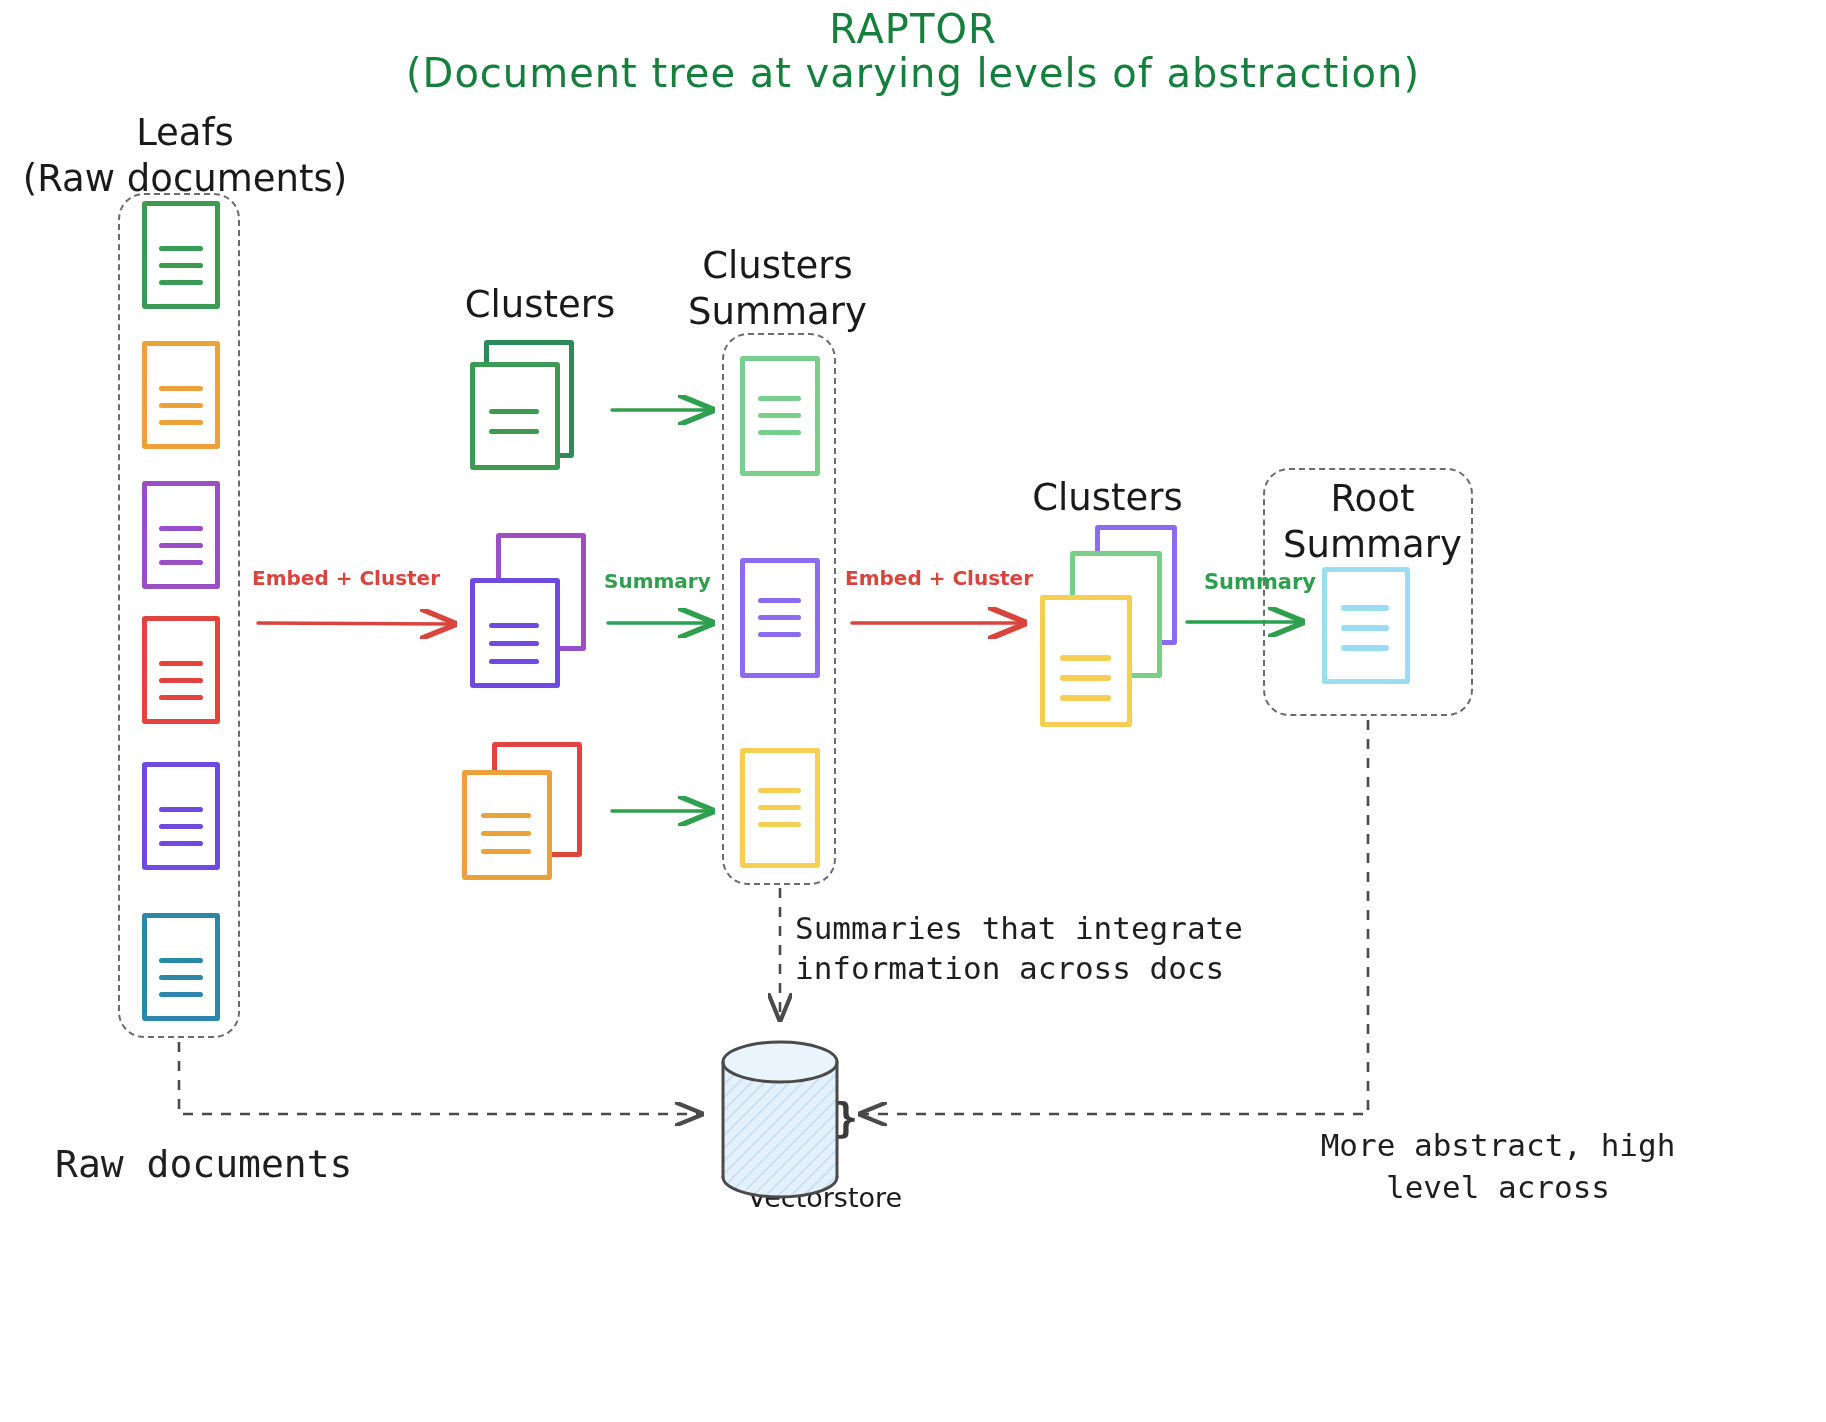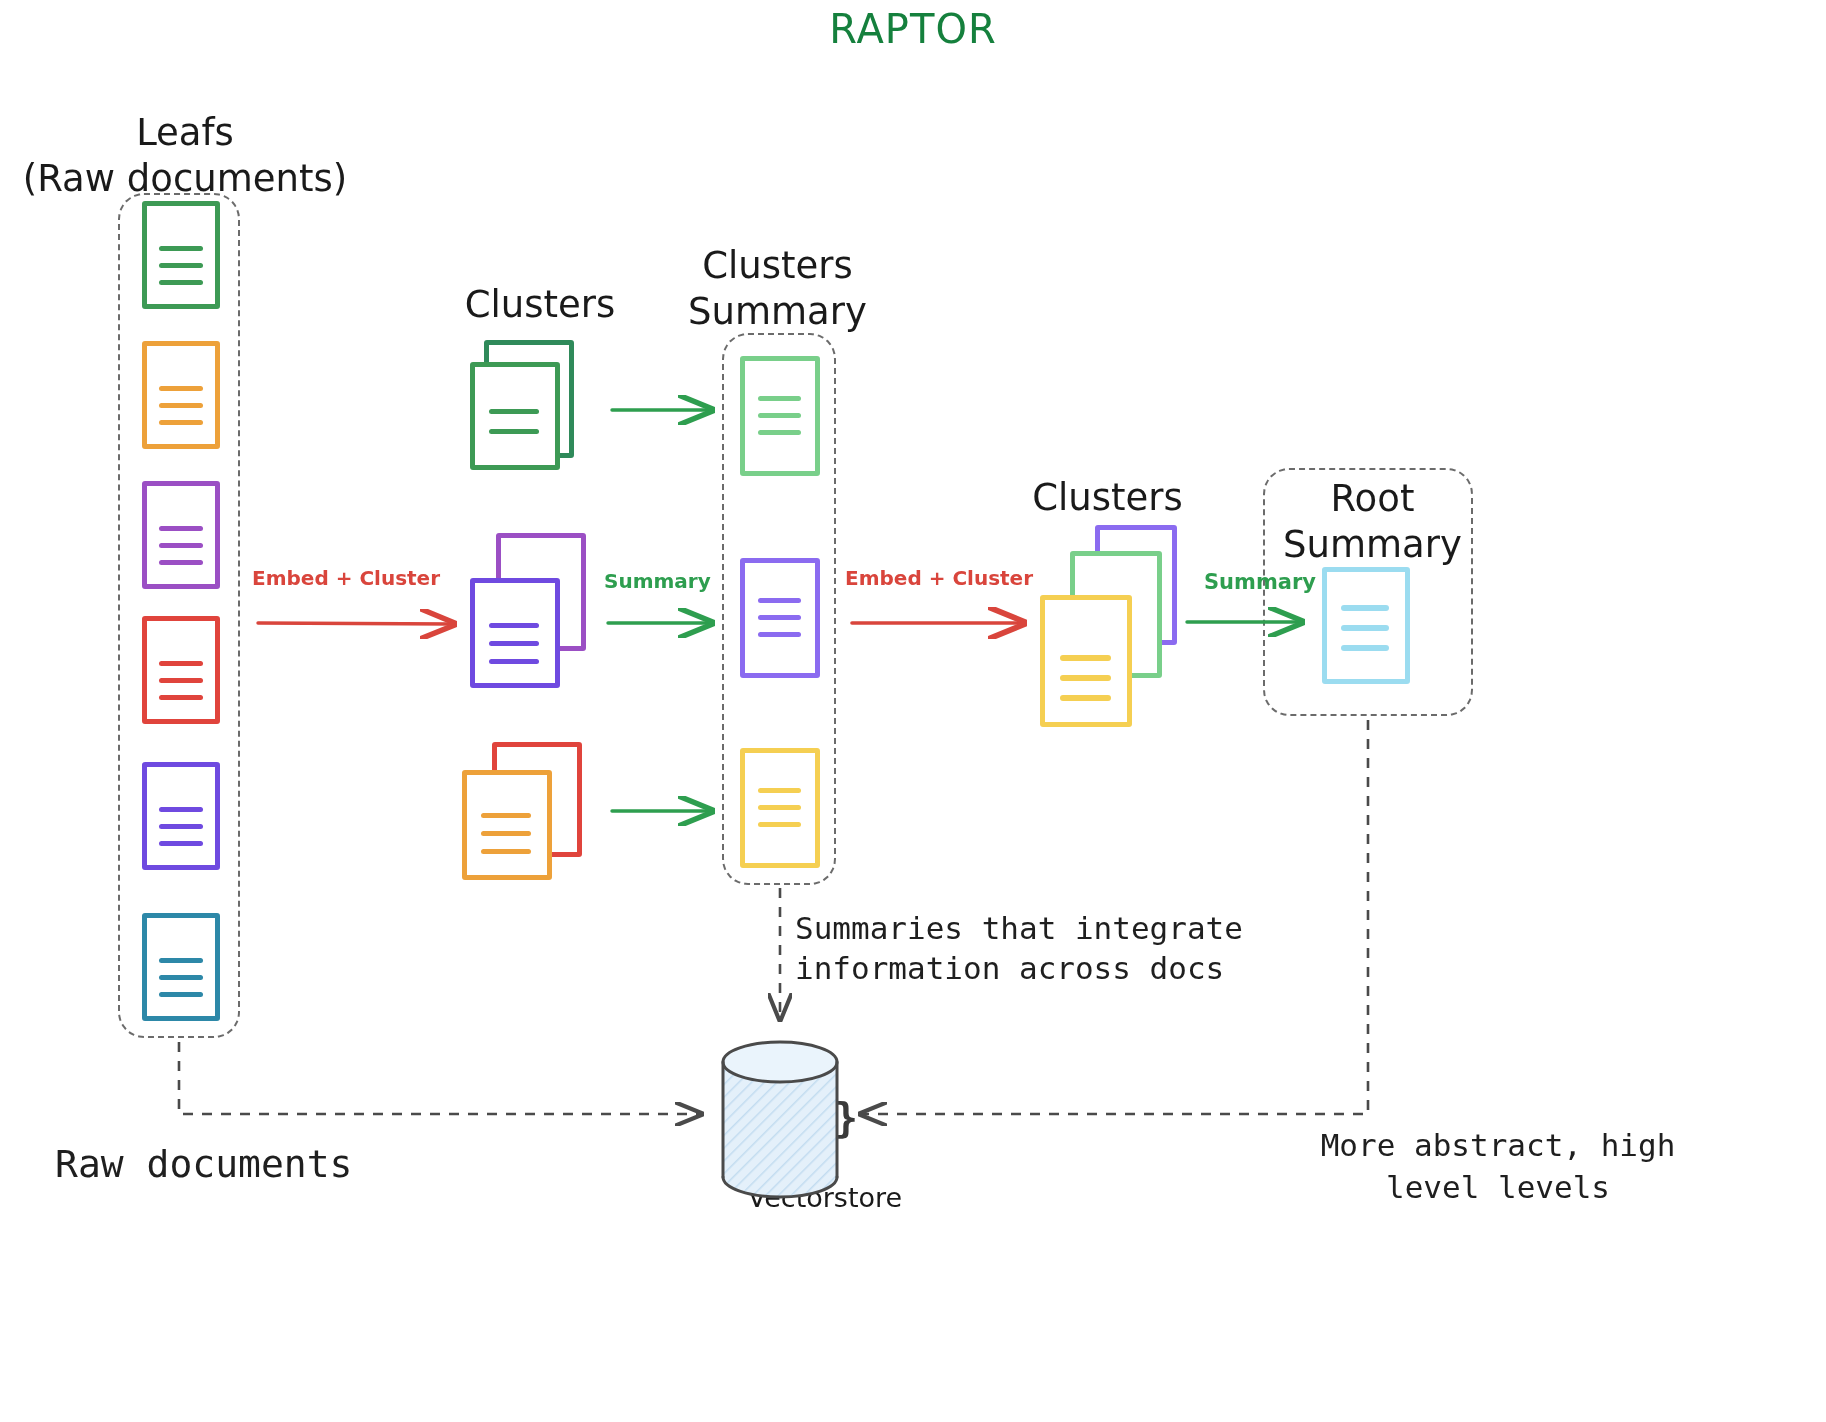--- a/index.html
+++ b/index.html
@@ -38,20 +38,21 @@
 
   
   .vs-label{position:absolute;text-align:center;font-size:27px;color:#1a1a1a;}
 </style>
 </head>
 <body>
 
 <div class="stage">
 
   <div class="title hand l1">RAPTOR</div>
+  <div class="title hand l2">(Document tree at varying levels of abstraction)</div>
 
   <div class="hlabel hand" style="left:20px;top:110px;width:330px;">Leafs
 (Raw documents)</div>
 
   <div class="hlabel hand" style="left:420px;top:282px;width:240px;">Clusters</div>
 
   <div class="hlabel hand" style="left:665px;top:243px;width:225px;">Clusters
 Summary</div>
 
   <div class="hlabel hand" style="left:990px;top:475px;width:235px;">Clusters</div>
@@ -165,21 +166,21 @@
   <div class="arrow-label green hand" style="left:604px;top:569px;">Summary</div>
   <div class="arrow-label red hand" style="left:845px;top:566px;">Embed + Cluster</div>
   <div class="arrow-label green hand" style="left:1204px;top:570px;font-size:21px;">Summary</div>
 
   <div class="mono" style="position:absolute;left:795px;top:908px;font-size:31px;line-height:40px;white-space:pre-line;">Summaries that integrate
 information across docs</div>
 
   <div class="mono" style="position:absolute;left:55px;top:1142px;font-size:38px;white-space:pre-line;">Raw documents</div>
 
   <div class="mono" style="position:absolute;left:1178px;top:1124px;width:640px;text-align:center;font-size:31px;line-height:42px;white-space:pre-line;">More abstract, high
-level levels</div>
+level across</div>
 
   <div class="mono" style="position:absolute;left:722px;top:1095px;width:200px;text-align:center;font-size:40px;font-weight:bold;color:#3a3a3a;">{ }</div>
 
   <div class="vs-label hand" style="left:700px;top:1182px;width:250px;">Vectorstore</div>
 
   <svg class="ovl" viewBox="0 0 1826 1422">
     <defs>
       <marker id="ah-red" markerWidth="11" markerHeight="9" refX="9.5" refY="4.5" orient="auto">
         <path d="M0,0 L11,4.5 L0,9" fill="none" stroke="#d9453c" stroke-width="1.6" stroke-linecap="round" stroke-linejoin="round"></path>
       </marker>

